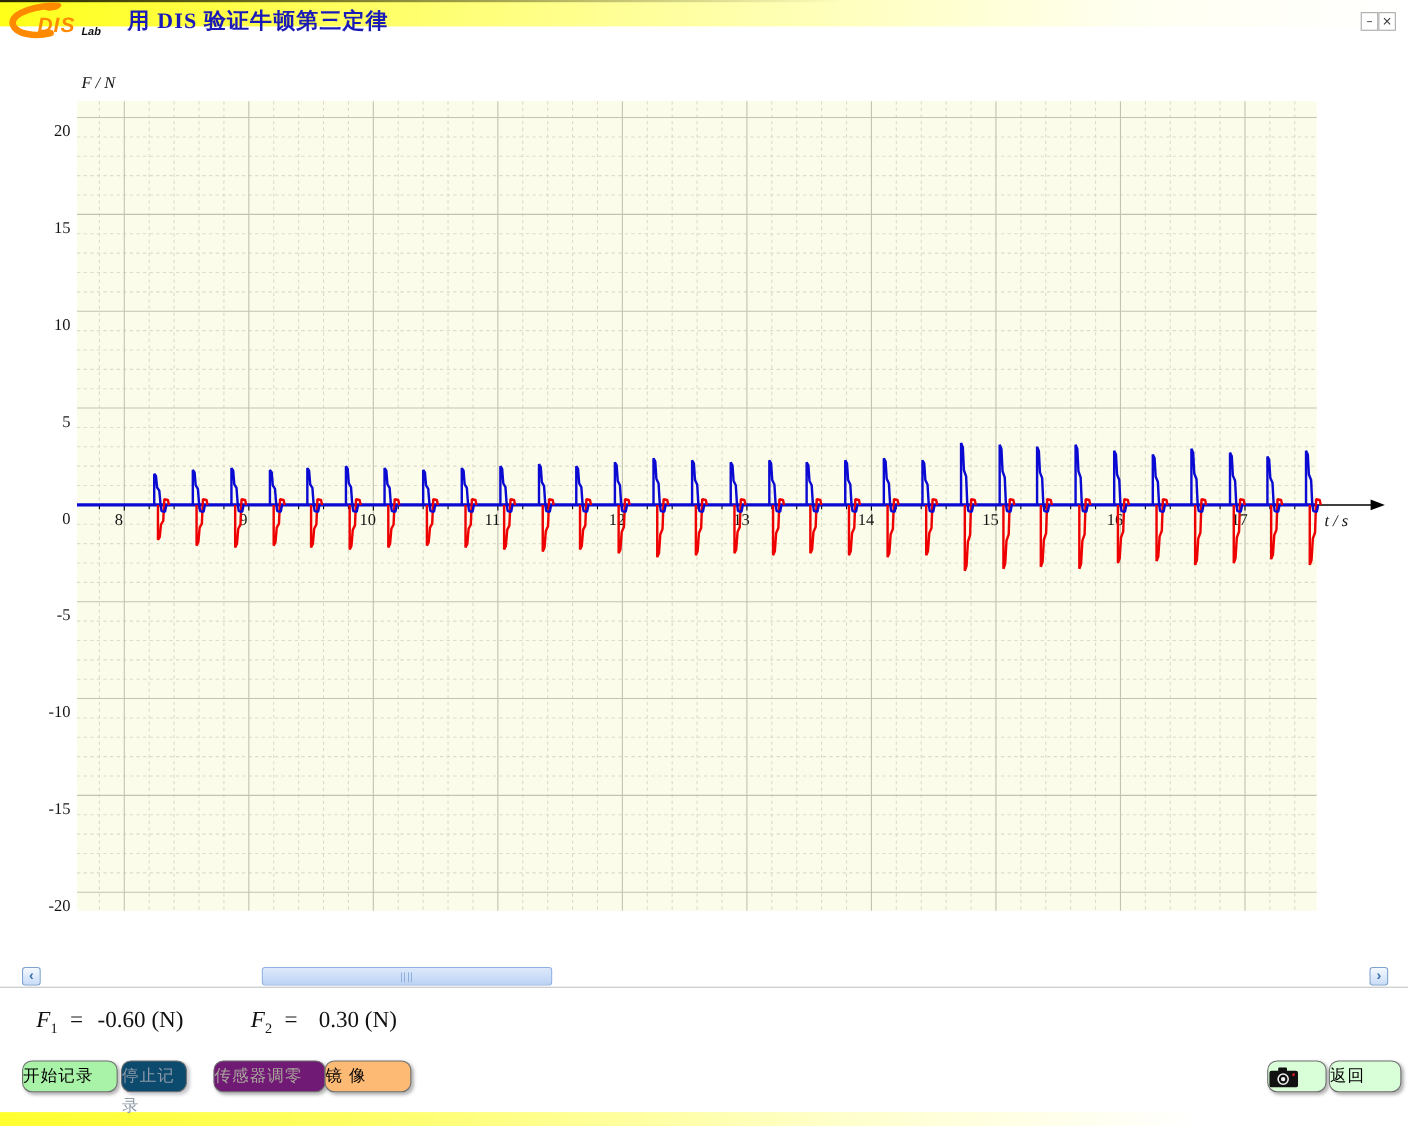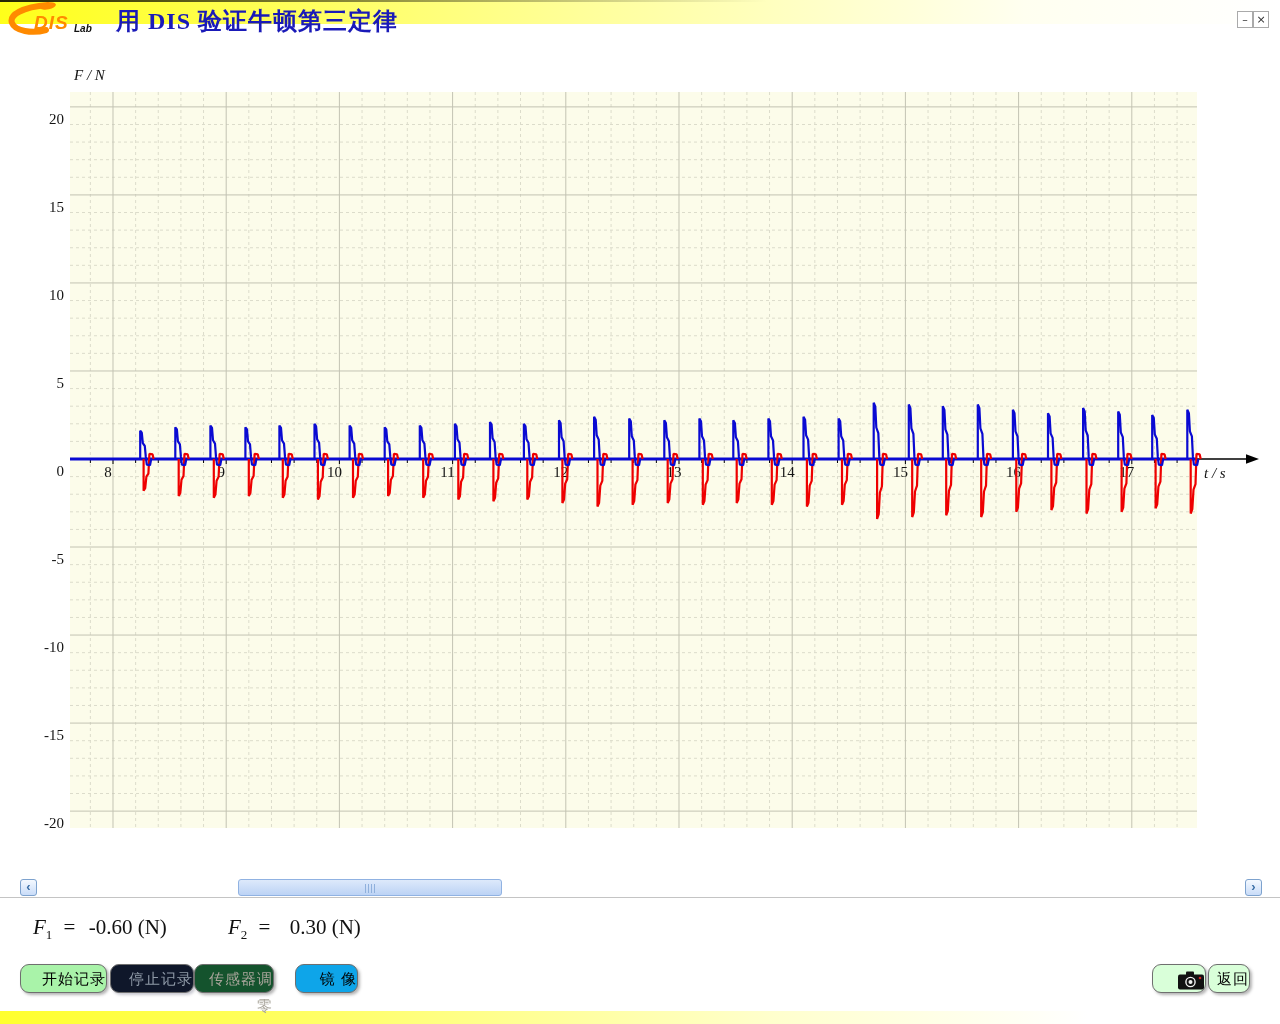--- a/index.html
+++ b/index.html
@@ -6,21 +6,21 @@
   html,body { width:1280px; height:1024px; background:#fff; overflow:hidden; position:relative;
               font-family:"Liberation Sans","DejaVu Sans",sans-serif; }
 
   
   .titlebar { position:absolute; left:0; top:0; width:1280px; height:24px; z-index:5;
     background:linear-gradient(to right,#ffff1a 0%,#ffff45 15%,#ffff99 45%,#fffff0 80%,#ffffff 100%); }
   .titlebar::before { content:""; position:absolute; left:0; top:0; height:2px; width:60%;
     background:linear-gradient(to right,rgba(0,0,0,.85),rgba(0,0,0,0)); }
   .logo { position:absolute; left:8px; top:2px; }
   .app-title { position:absolute; left:116px; top:5px; font-family:"Liberation Serif","DejaVu Serif",serif;
-    font-weight:bold; font-size:24px; color:#1a1ab8; letter-spacing:1px; white-space:nowrap; }
+    font-weight:bold; font-size:20px; color:#1a1ab8; letter-spacing:1px; white-space:nowrap; }
   .winbtn { position:absolute; top:11px; width:16px; height:17px; background:#fff; border:1px solid #aaa;
     font-size:11px; line-height:15px; text-align:center; color:#333; cursor:default;
     font-family:"DejaVu Sans",sans-serif; }
   .winbtn.min { left:1237px; }
   .winbtn.cls { left:1253px; }
 
   
   #chart-svg { position:absolute; left:0; top:0; z-index:1; }
 
   
@@ -39,27 +39,27 @@
   .readout { position:absolute; top:915px; height:30px; font-family:"Liberation Serif","DejaVu Serif",serif;
     font-size:21px; color:#111; z-index:2; white-space:nowrap; }
   .readout .sym { font-style:italic; }
   .readout sub { font-size:13px; }
   .readout .eq { margin-left:6px; }
   .readout .val { margin-left:8px; }
 
   
   .tbtn { position:absolute; top:964px; height:29px; z-index:2; border:1px solid #6f6f6f; border-radius:9px;
     box-shadow:2px 2px 3px rgba(90,90,90,.45); font-size:15px; letter-spacing:1px; color:#000;
-    text-align:right; line-height:27px; cursor:pointer; font-family:"Liberation Sans","DejaVu Sans",sans-serif; }
+    text-align:left; line-height:27px; cursor:pointer; font-family:"Liberation Sans","DejaVu Sans",sans-serif; }
   .tbtn.record  { left:20px;  width:87px;  background:#a9f3a9; }
-  .tbtn.stop    { left:110px; width:84px;  background:#0f172a; color:#8f9aa8; box-shadow:2px 2px 3px rgba(120,120,140,.4); }
-  .tbtn.zero    { left:194px; width:80px;  background:#14532d; color:#a9a59b; }
-  .tbtn.mirror  { left:295px; width:63px;  background:#0ea5e9; }
+  .tbtn.stop    { left:110px; width:60px;  background:#0c4a6e; color:#8f9aa8; box-shadow:2px 2px 3px rgba(120,120,140,.4); }
+  .tbtn.zero    { left:194px; width:102px;  background:#701a75; color:#a9a59b; }
+  .tbtn.mirror  { left:295px; width:79px;  background:#fdba74; }
   .tbtn.snap    { left:1152px; width:54px; background:#d9ffd9; line-height:24px; }
-  .tbtn.back    { left:1208px; width:42px; background:#d9ffd9; }
+  .tbtn.back    { left:1208px; width:66px; background:#d9ffd9; }
   .tbtn.snap svg { vertical-align:middle; margin-top:4px; }
 
   .bottom-accent { position:absolute; left:0; bottom:0; width:1280px; height:13px; z-index:1;
     background:linear-gradient(to right,#ffff2e 0%,#ffff66 25%,#ffffcc 60%,#ffffff 85%); }
 </style>
 </head>
 <body>
 
 <svg id="chart-svg" width="1280" height="870">
     <rect x="70" y="92" width="1127" height="736" fill="#fcfcea"></rect>

